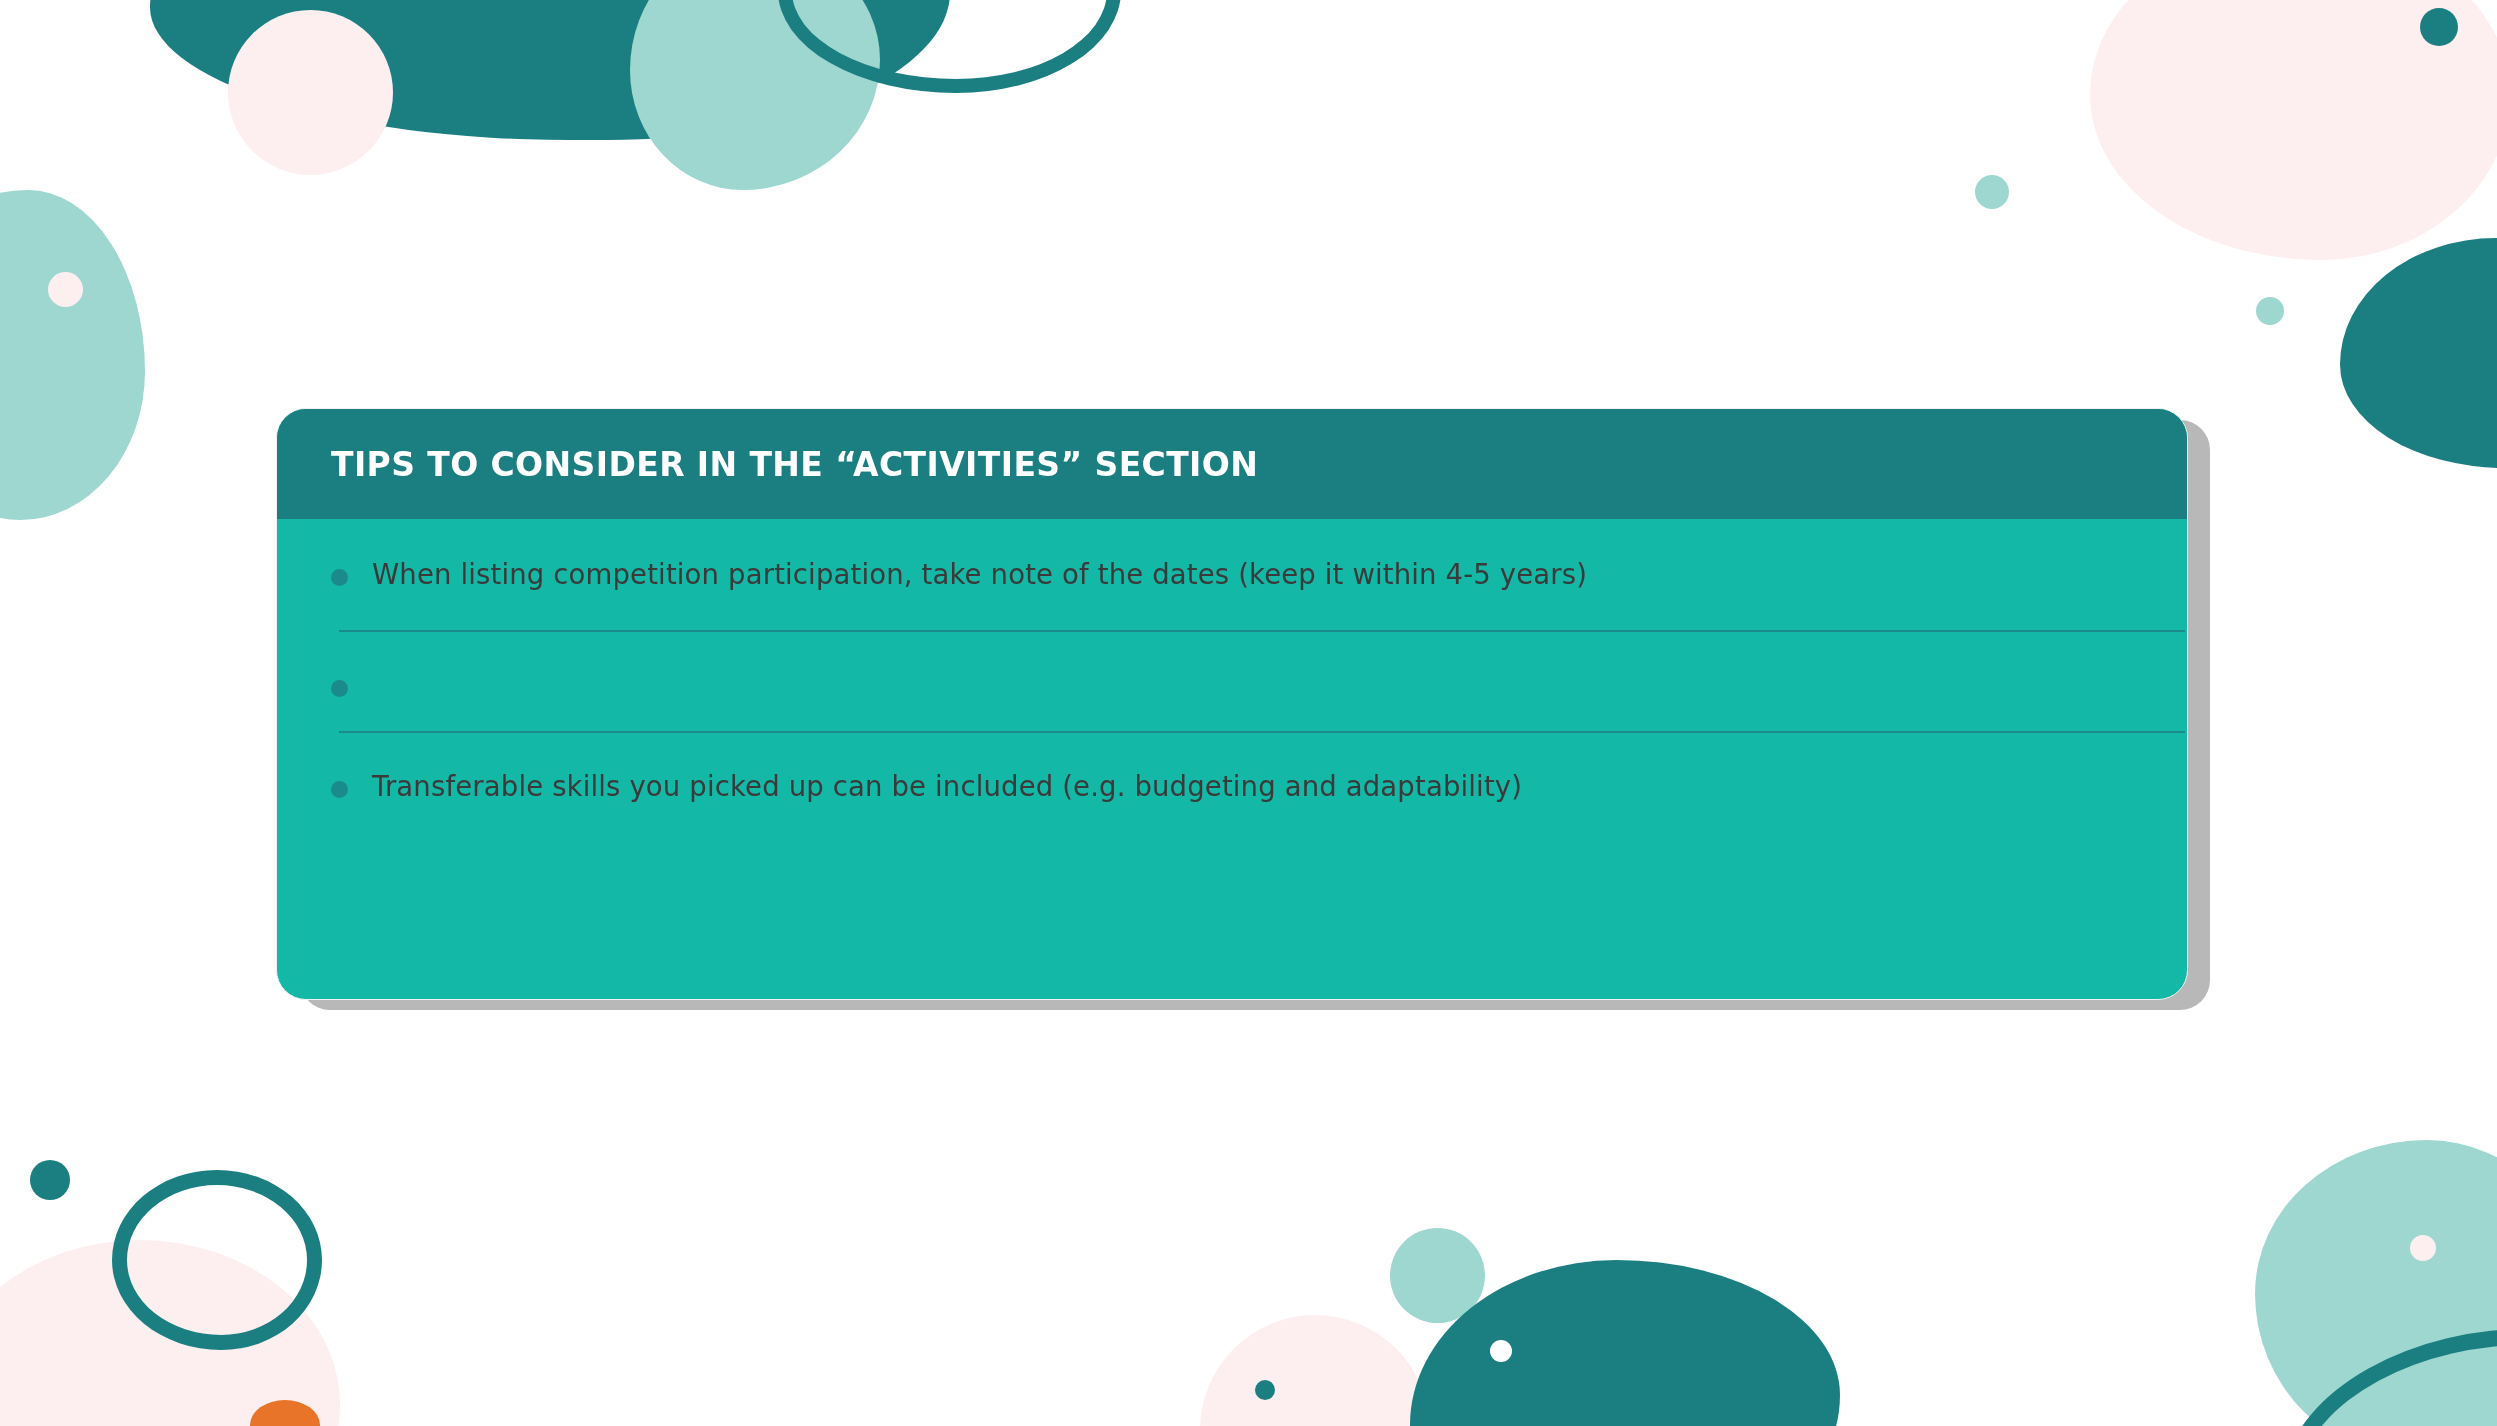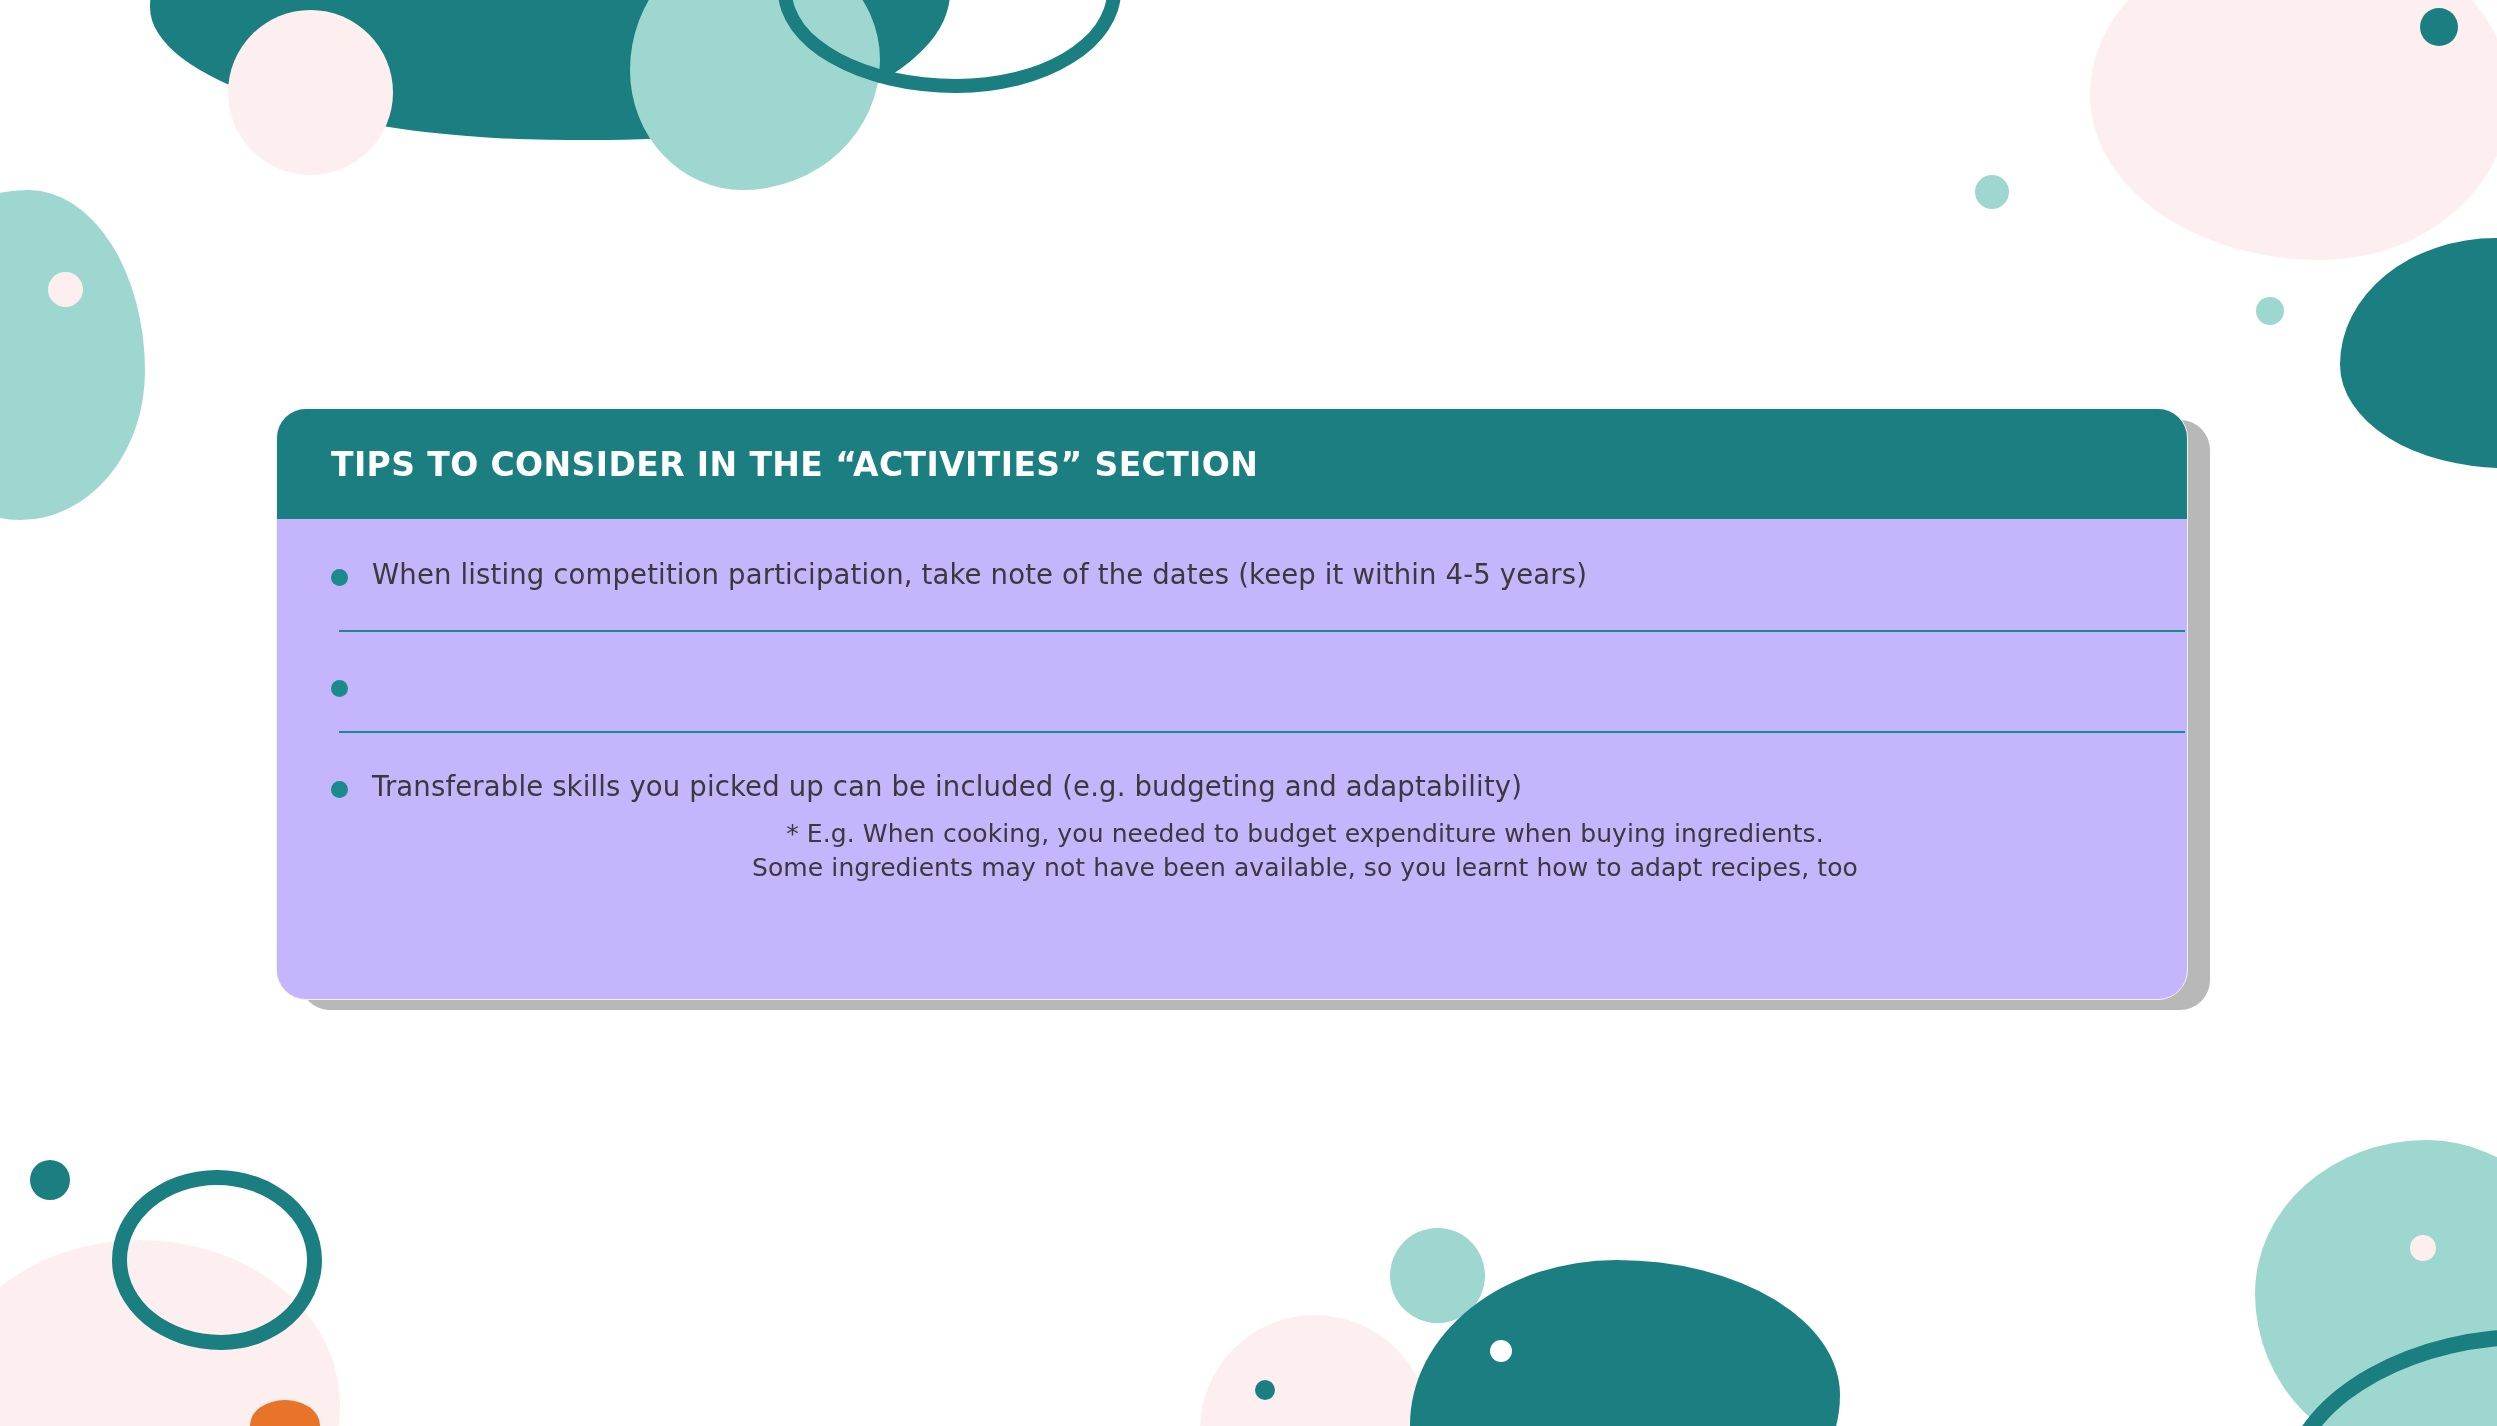--- a/index.html
+++ b/index.html
@@ -181,21 +181,21 @@
     height: 590px;
     background: #b8b8b8;
     border-radius: 30px;
   }
   .card {
     position: absolute;
     left: 276px;
     top: 408px;
     width: 1910px;
     height: 590px;
-    background: #c4b5fd;
+    background: #14b8a6;
     border-radius: 30px;
     overflow: hidden;
     border: 1px solid #f2f2f2;
   }
   .card-header {
     height: 110px;
     background: #1b7f81;
     display: flex;
     align-items: center;
     padding: 0 0 0 54px;
@@ -319,20 +319,18 @@
       <div class="tip-row">
         <div class="divider"></div>
       </div>
 
       <div class="row-space-2"></div>
       <div class="tip-row">
         <div class="tip-line">
           <span class="bullet"></span>
           <span class="tip-text">Transferable skills you picked up can be included (e.g. budgeting and adaptability)</span>
         </div>
-        <div class="sub-note" style="white-space: pre-line;">* E.g. When cooking, you needed to budget expenditure when buying ingredients.
-Some ingredients may not have been available, so you learnt how to adapt recipes, too</div>
       </div>
 
     </div>
   </div>
 
 </div>
 
 </body></html>

